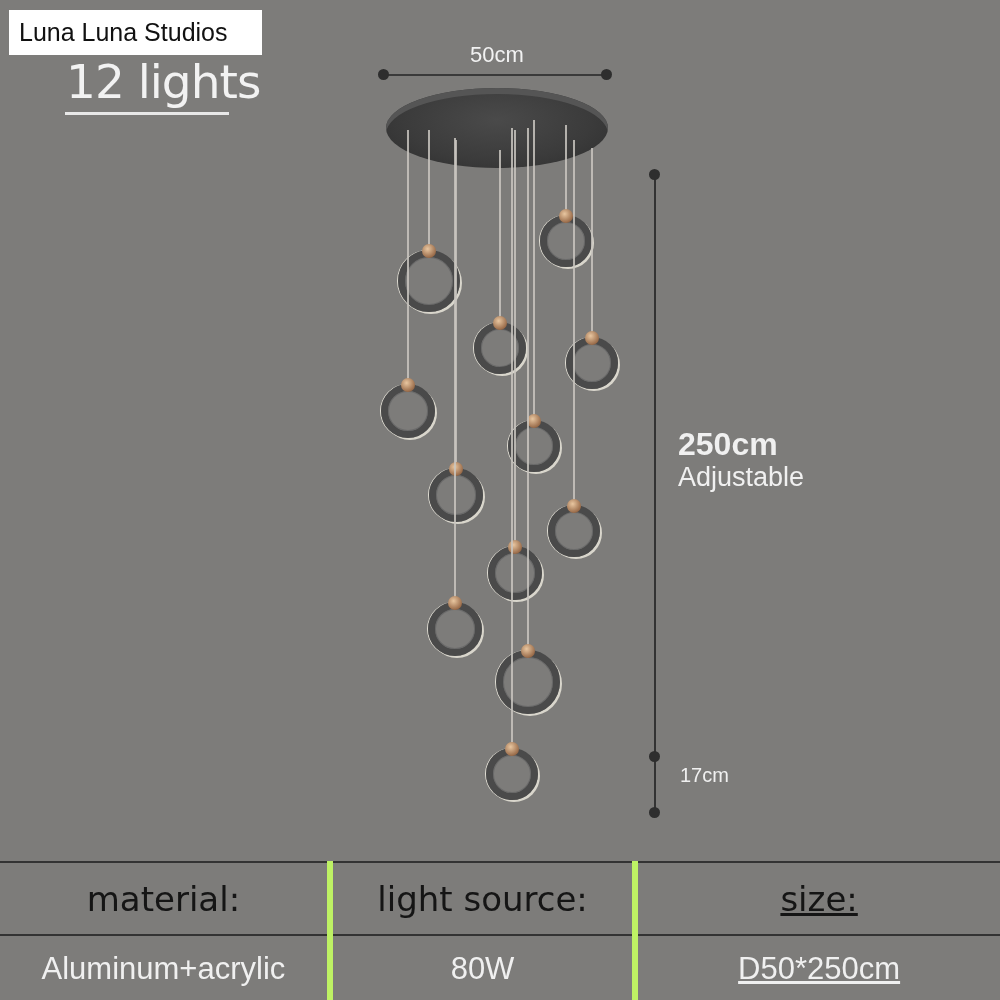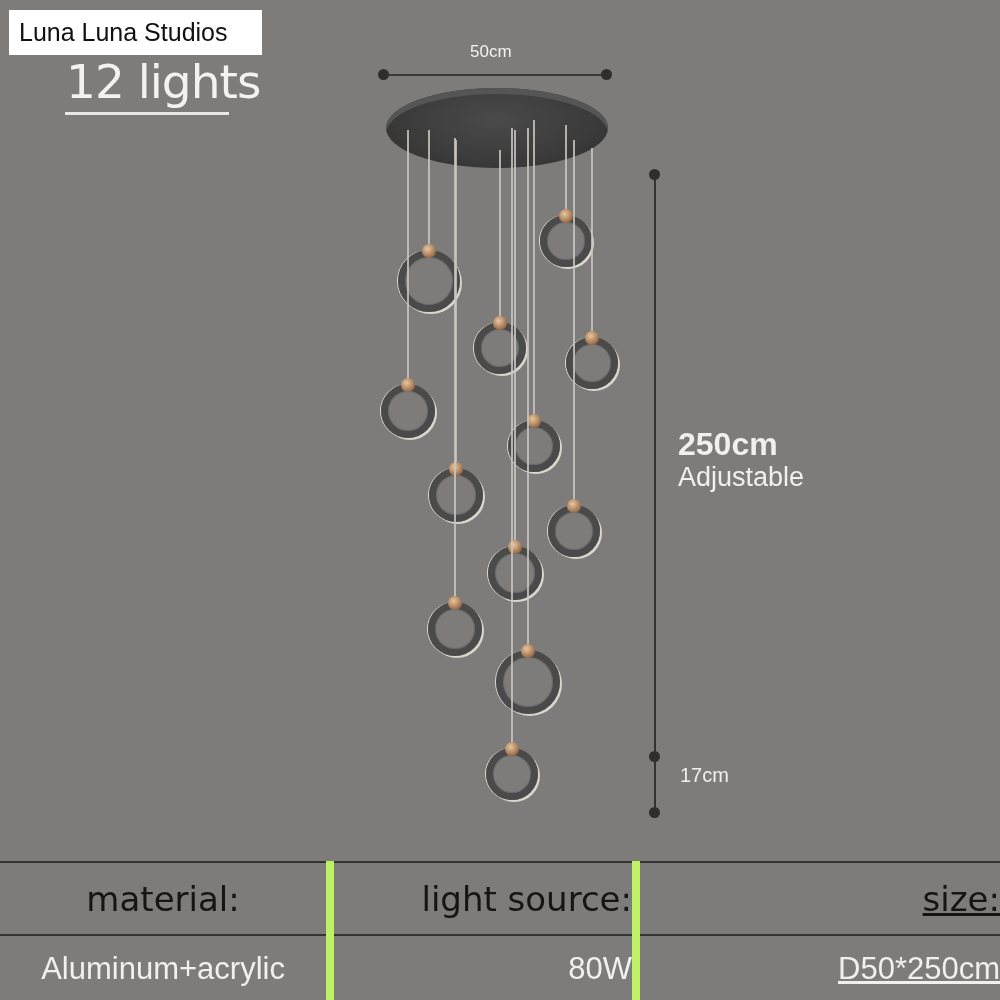--- a/index.html
+++ b/index.html
@@ -17,21 +17,21 @@
     }
     .count-title {
       position:absolute; left:66px; top:54px;
       color:#f2f2f2; font-size:47px; font-family:"DejaVu Sans", sans-serif;
       letter-spacing:-1px;
     }
     .count-underline {
       position:absolute; left:65px; top:112px; width:164px; height:3px; background:#e8e8e8;
     }
     .width-label {
-      position:absolute; left:470px; top:42px; color:#f2f2f2; font-size:17px;
+      position:absolute; left:470px; top:42px; color:#f2f2f2; font-size:22px;
     }
     .dim-line-h {
       position:absolute; left:384px; top:74px; width:224px; height:2px; background:#3a3a3a;
     }
     .dot {
       position:absolute; width:11px; height:11px; border-radius:50%; background:#2e2e2e;
     }
     .dim-line-v {
       position:absolute; left:654px; top:175px; width:2px; height:638px; background:#333;
     }
@@ -62,21 +62,21 @@
       position:absolute; width:14px; height:14px; border-radius:50%;
       background:radial-gradient(circle at 40% 35%, #e8c6a0, #9a6c4a 70%, #5a3d2a);
     }
     table.spec {
       position:absolute; left:0; top:861px; width:1000px; border-collapse:collapse;
     }
     table.spec td {
       border-top:2px solid #333; border-bottom:2px solid #333;
       text-align:center; padding:0;
     }
-    table.spec td + td { border-left:8px solid #bef264;text-align:right; }
+    table.spec td + td { border-left:6px solid #bef264; }
     .hdr td { height:71px; color:#151515; font-size:34px; font-family:"DejaVu Sans", sans-serif; }
     .val td { height:66px; color:#f0f0f0; font-size:31px; font-family:"Liberation Sans", sans-serif; }
     .c1 { width:329px; } .c2 { width:304px; } .c3 { width:367px;text-decoration:underline; }
   </style>
 </head>
 <body>
 
 <div class="brand">Luna Luna Studios</div>
 <div class="count-title">12 lights</div>
 <div class="count-underline"></div>

